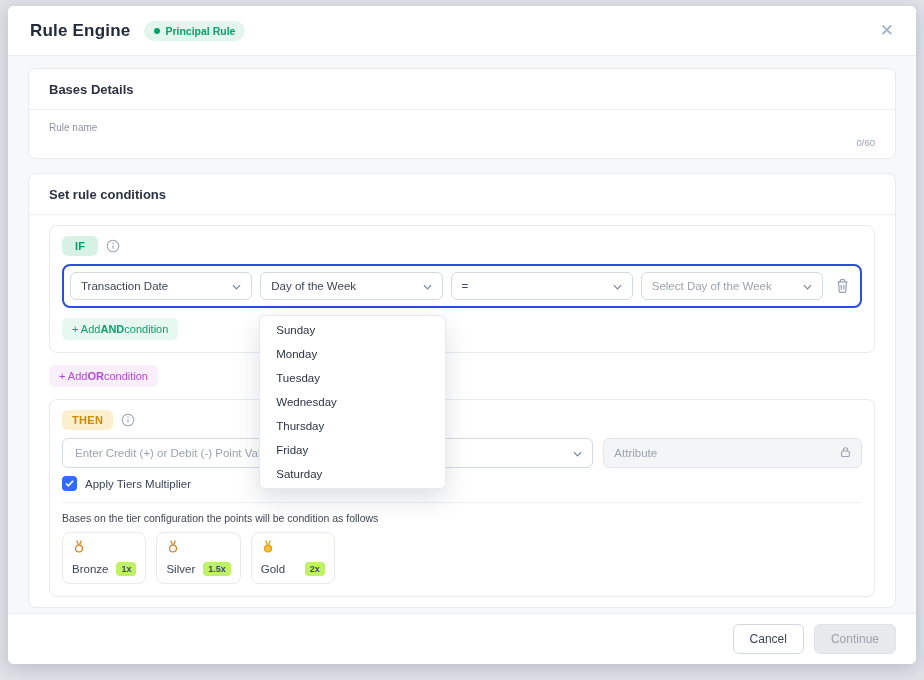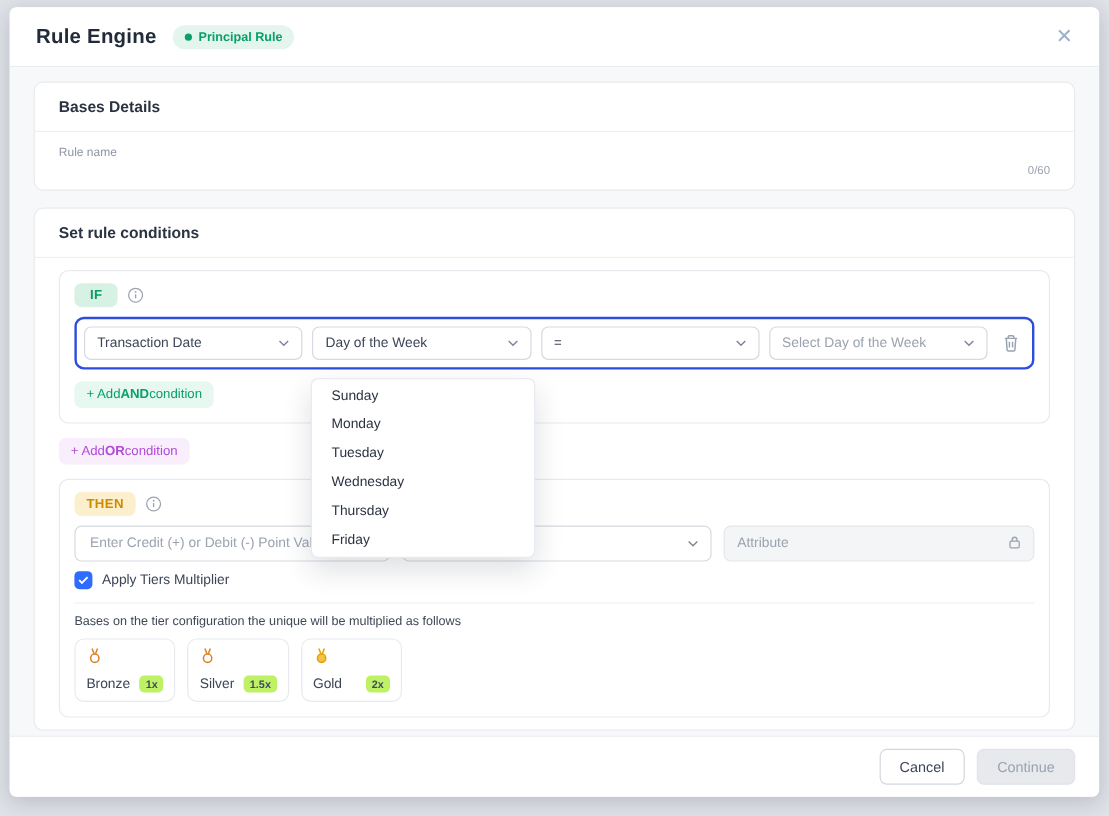--- a/index.html
+++ b/index.html
@@ -158,20 +158,21 @@
                     </svg>
                 </span>
 
                 <div class="dropdown-menu">
                   <div class="dropdown-item">Sunday</div>
                   <div class="dropdown-item">Monday</div>
                   <div class="dropdown-item">Tuesday</div>
                   <div class="dropdown-item">Wednesday</div>
                   <div class="dropdown-item">Thursday</div>
                   <div class="dropdown-item">Friday</div>
+                  <div class="dropdown-item">Saturday</div>
                 </div>
               </div>
 
               <div class="select">
                 <span class="sel-text">=</span>
                 <span class="chev">
                   <svg width="9" height="6" viewBox="0 0 10 6">
                       <path d="M1 1l4 4 4-4" stroke="#7b8596" stroke-width="1.3" fill="none"></path>
                     </svg>
                 </span>
@@ -247,21 +248,21 @@
             <div class="checkbox-row">
               <span class="checkbox">
                 <svg width="9" height="7" viewBox="0 0 10 8">
                     <path d="M1 4l2.6 2.6L9 1" stroke="#fff" stroke-width="1.8" fill="none"></path>
                   </svg>
               </span>
               <span class="checkbox-label">Apply Tiers Multiplier</span>
             </div>
 
             <div class="tier-divider"></div>
-            <div class="tiers-note">Bases on the tier configuration the unique will be multiplied as follows</div>
+            <div class="tiers-note">Bases on the tier configuration the points will be condition as follows</div>
 
             <div class="tier-cards">
               <div class="tier-card">
                 <span>
                   <svg width="14" height="15" viewBox="0 0 24 26" fill="none" stroke="#d98324" stroke-width="2.2">
                     <path d="M8 2.5 L11 10"></path>
                       <path d="M16 2.5 L13 10"></path>
                       <circle cx="12" cy="16.5" r="6"></circle>
                   </svg>
                 </span>

